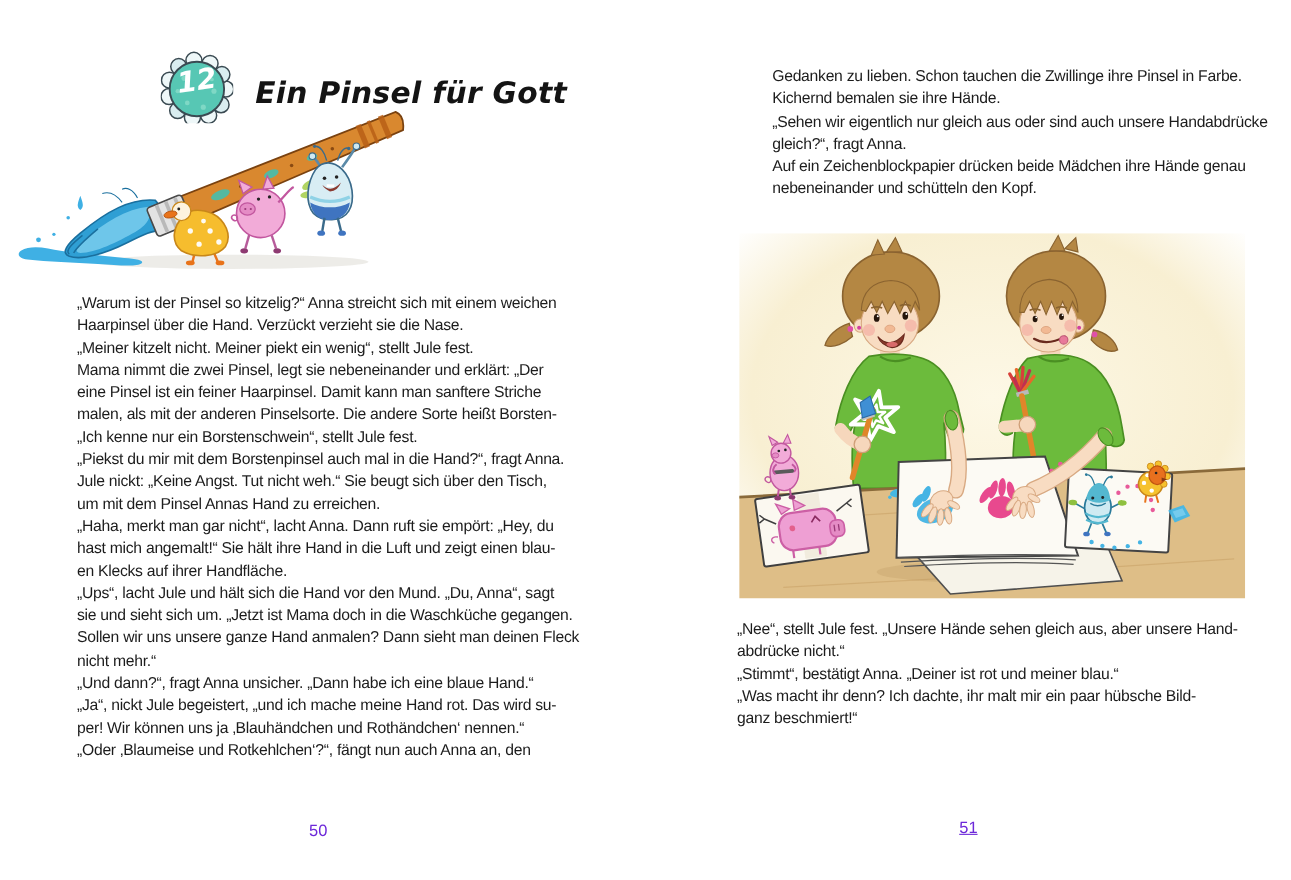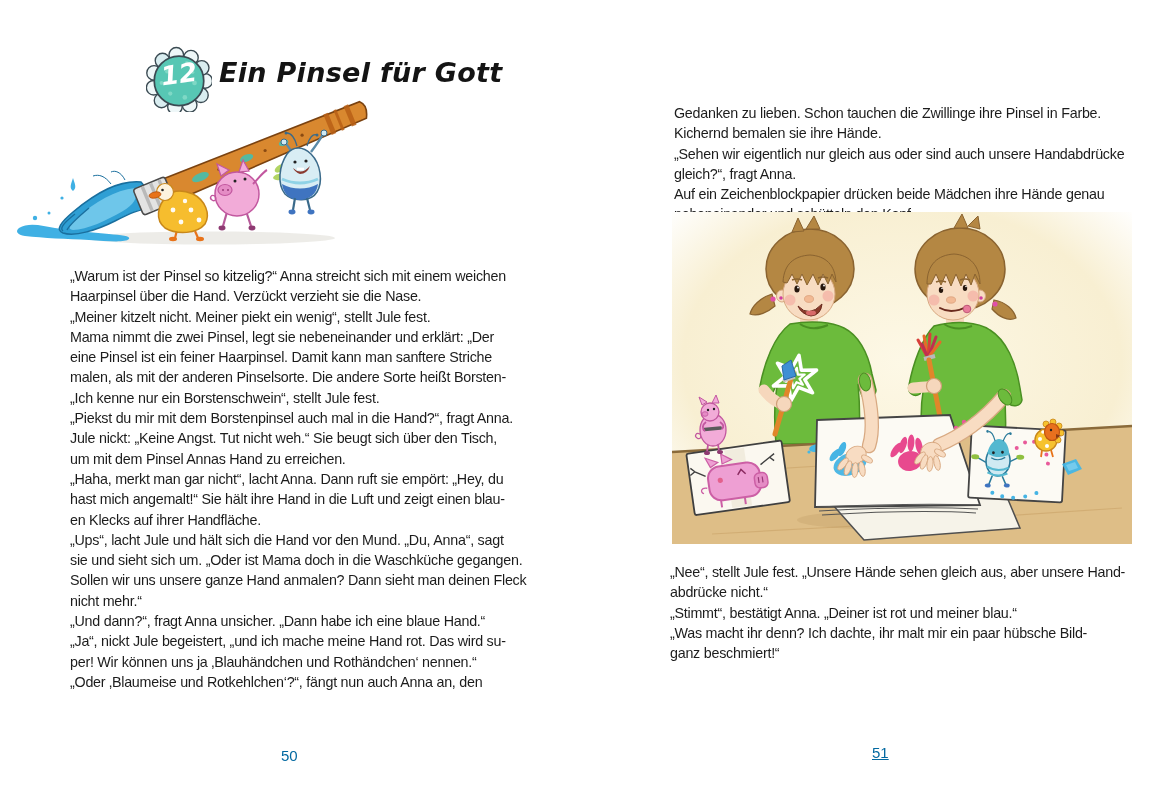--- a/index.html
+++ b/index.html
@@ -4,33 +4,33 @@
 <style>
   html,body{margin:0;padding:0;background:#ffffff;}
   .spread{position:relative;width:1174px;height:800px;background:#ffffff;overflow:hidden;
           font-family:"Liberation Sans",sans-serif;color:#1c1c1c;}
   .page{position:absolute;inset:0;}
   .badge{position:absolute;left:146px;top:46px;width:66px;height:66px;}
   .badge svg{position:absolute;left:0;top:0;}
   .badge-num{position:absolute;left:0;top:13px;width:66px;text-align:center;
              font-family:"DejaVu Sans",sans-serif;font-size:26px;font-weight:700;font-style:italic;
              color:#ffffff;transform:rotate(-8deg);}
-  .title{position:absolute;left:216px;top:54px;margin:3px;
+  .title{position:absolute;left:216px;top:54px;margin:16px;
          font-family:"DejaVu Sans",sans-serif;font-size:27px;font-weight:700;font-style:italic;
          letter-spacing:0.3px;color:#141414;white-space:nowrap;}
   .illu{position:absolute;}
   .illu-left{left:15px;top:92px;width:360px;height:155px;}
   .illu-right{left:672px;top:212px;width:460px;height:332px;}
   .body-text{position:absolute;font-size:14.3px;line-height:20.3px;letter-spacing:-0.25px;
              white-space:nowrap;color:#1c1c1c;}
   .left-body{left:70px;top:266px;}
-  .right-top{left:674px;top:60px;margin-top:43px;}
+  .right-top{left:702px;top:60px;}
   .right-bottom{left:670px;top:562px;}
   .tline{height:20.3px;}
-  .pagenum{position:absolute;font-size:15px;color:#0369a1;text-align:center;}
+  .pagenum{position:absolute;font-size:15px;color:#6d28d9;text-align:center;}
   .pagenum-left{left:281px;top:747px;}
   .pagenum-right{left:872px;top:744px;text-decoration:underline;}
 </style>
 </head>
 <body>
 
 <div class="spread">
 
   <section class="page">
 
@@ -175,21 +175,21 @@
         <div class="tline">eine Pinsel ist ein feiner Haarpinsel. Damit kann man sanftere Striche</div>
         <div class="tline">malen, als mit der anderen Pinselsorte. Die andere Sorte heißt Borsten-</div>
         <div class="tline">„Ich kenne nur ein Borstenschwein“, stellt Jule fest.</div>
         <div class="tline">„Piekst du mir mit dem Borstenpinsel auch mal in die Hand?“, fragt Anna.</div>
         <div class="tline">Jule nickt: „Keine Angst. Tut nicht weh.“ Sie beugt sich über den Tisch,</div>
         <div class="tline">um mit dem Pinsel Annas Hand zu erreichen.</div>
         <div class="tline">„Haha, merkt man gar nicht“, lacht Anna. Dann ruft sie empört: „Hey, du</div>
         <div class="tline">hast mich angemalt!“ Sie hält ihre Hand in die Luft und zeigt einen blau-</div>
         <div class="tline">en Klecks auf ihrer Handfläche.</div>
         <div class="tline">„Ups“, lacht Jule und hält sich die Hand vor den Mund. „Du, Anna“, sagt</div>
-        <div class="tline">sie und sieht sich um. „Oder ist Mama doch in die Waschküche gegangen.</div>
+        <div class="tline">sie und sieht sich um. „Jetzt ist Mama doch in die Waschküche gegangen.</div>
         <div class="tline">Sollen wir uns unsere ganze Hand anmalen? Dann sieht man deinen Fleck</div>
         <div class="tline">nicht mehr.“</div>
         <div class="tline">„Und dann?“, fragt Anna unsicher. „Dann habe ich eine blaue Hand.“</div>
         <div class="tline">„Ja“, nickt Jule begeistert, „und ich mache meine Hand rot. Das wird su-</div>
         <div class="tline">per! Wir können uns ja ‚Blauhändchen und Rothändchen‘ nennen.“</div>
         <div class="tline">„Oder ‚Blaumeise und Rotkehlchen‘?“, fängt nun auch Anna an, den</div>
       </div>
 
     <div class="pagenum pagenum-left">50</div>
   </section>

